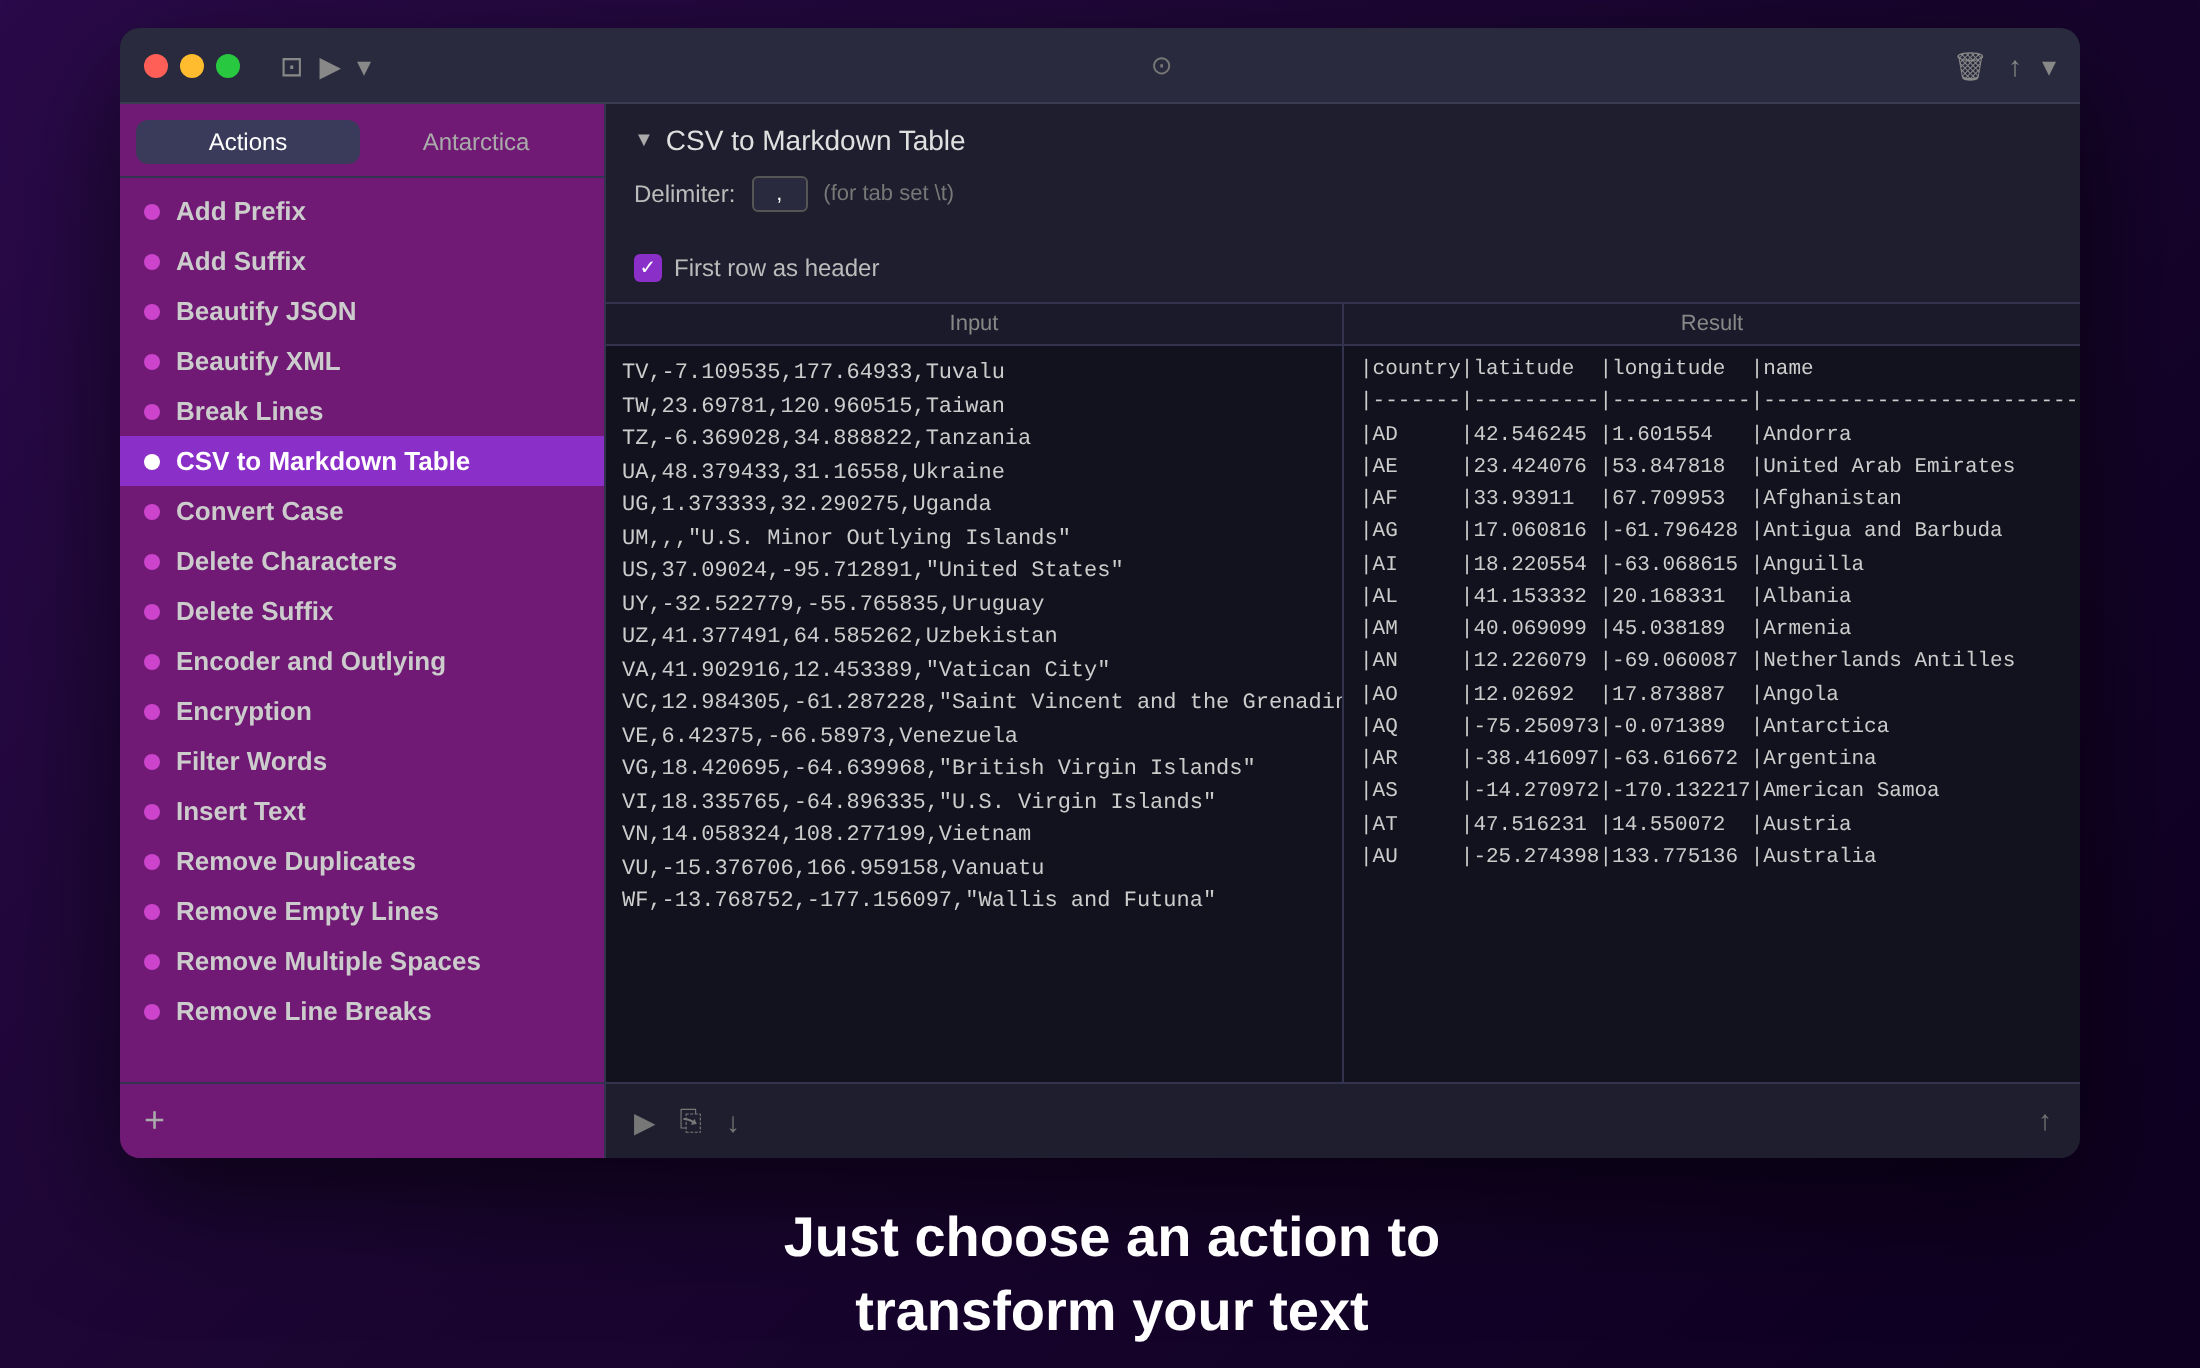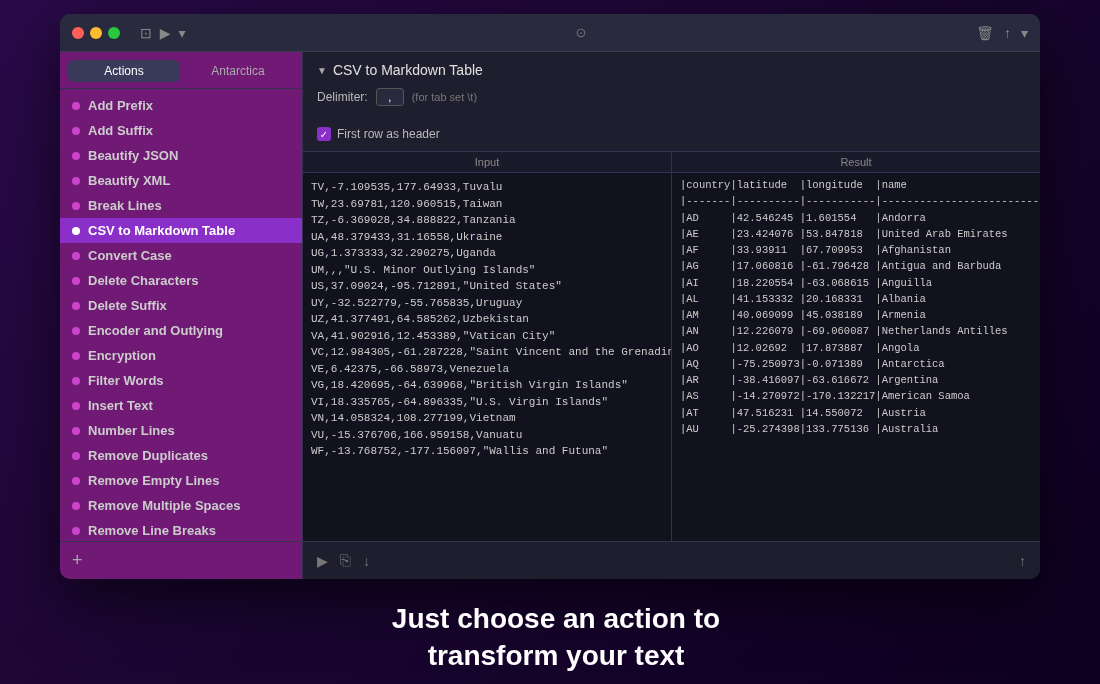--- a/index.html
+++ b/index.html
@@ -400,24 +400,20 @@
         <div class="sidebar-item">
           <div class="sidebar-dot"></div>
           <span>Filter Words</span>
         </div>
         <div class="sidebar-item">
           <div class="sidebar-dot"></div>
           <span>Insert Text</span>
         </div>
         <div class="sidebar-item">
           <div class="sidebar-dot"></div>
-          <span>Number Lines</span>
-        </div>
-        <div class="sidebar-item">
-          <div class="sidebar-dot"></div>
           <span>Remove Duplicates</span>
         </div>
         <div class="sidebar-item">
           <div class="sidebar-dot"></div>
           <span>Remove Empty Lines</span>
         </div>
         <div class="sidebar-item">
           <div class="sidebar-dot"></div>
           <span>Remove Multiple Spaces</span>
         </div>

